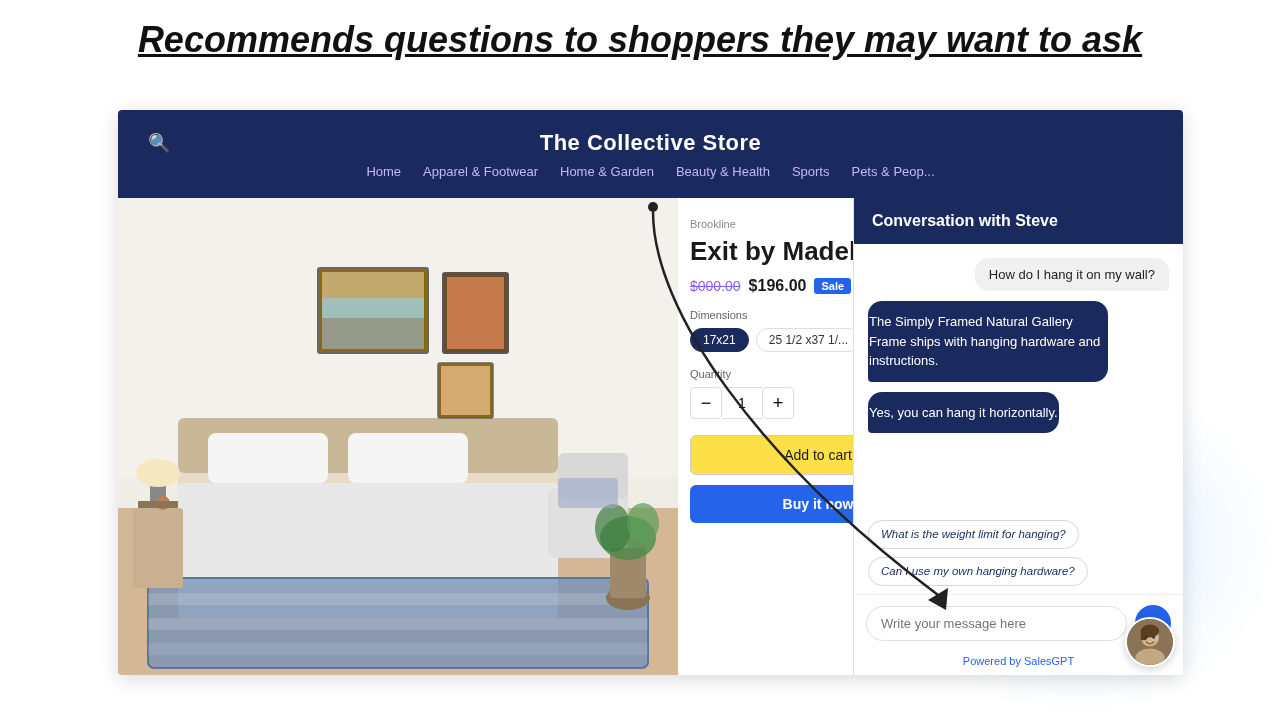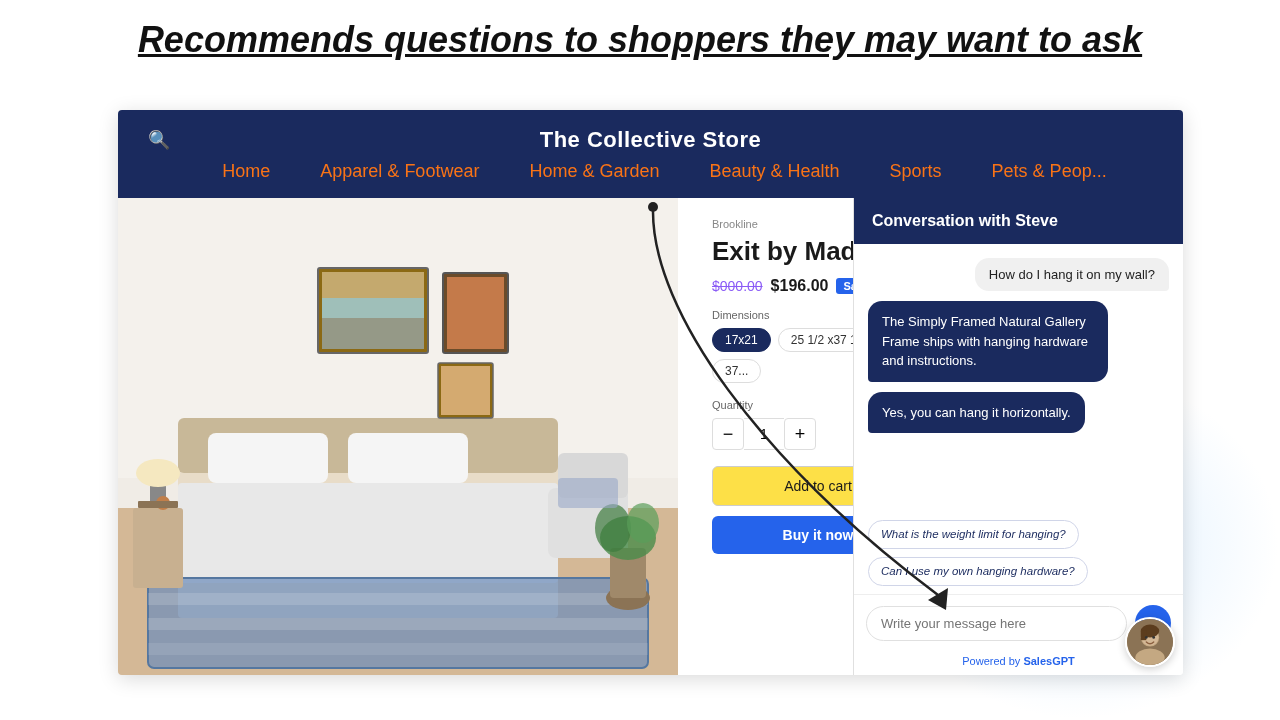--- a/index.html
+++ b/index.html
@@ -83,24 +83,23 @@
       color: #fff;
       font-size: 22px;
       font-weight: 700;
       letter-spacing: 0.5px;
     }
     .store-nav-links {
       display: flex;
       gap: 22px;
     }
     .store-nav-link {
-      color: #f97316;
-      font-size: 18px;
-      cursor: pointer;
-      margin-left: 28px;
+      color: #c4b5fd;
+      font-size: 13px;
+      cursor: pointer;
     }
 
     
     .store-content {
       display: flex;
       height: calc(565px - 88px);
       background: #f8f8f8;
       position: relative;
     }
 
@@ -116,21 +115,21 @@
     .bedroom-scene {
       width: 100%;
       height: 100%;
     }
 
     
     .product-details-section {
       width: 280px;
       height: 100%;
       background: #ffffff;
-      padding: 20px 34px;
+      padding: 20px 12px;
       overflow: hidden;
       position: relative;
     }
     .product-breadcrumb {
       font-size: 11px;
       color: #888;
       margin-bottom: 6px;
     }
     .product-title {
       font-size: 26px;
@@ -271,21 +270,21 @@
       border-radius: 14px 14px 4px 14px;
       padding: 9px 14px;
       font-size: 13px;
       color: #222;
       max-width: 220px;
     }
     .chat-bubble-bot {
       align-self: flex-start;
       background: #1a2a5e;
       border-radius: 14px 14px 14px 4px;
-      padding: 11px 14px;
+      padding: 11px 1px;
       font-size: 13px;
       color: #fff;
       max-width: 240px;
       line-height: 1.5;
     }
     .chat-suggestions {
       display: flex;
       gap: 8px;
       padding: 4px 14px 8px 14px;
       flex-wrap: wrap;
@@ -492,21 +491,21 @@
         <div class="suggestion-chip">What is the weight limit for hanging?</div>
         <div class="suggestion-chip">Can I use my own hanging hardware?</div>
       </div>
       <div class="chat-input-row">
         <input class="chat-input" type="text" placeholder="Write your message here" style="">
         <button class="chat-send-btn">
           <span>➤</span>
         </button>
       </div>
       <div class="chat-powered">
-        <span>Powered by </span><span style="color:#2563eb;font-weight:700;">SalesGPT</span>
+        <span>Powered by </span><span style="color:#2563eb;font-weight:400;">SalesGPT</span>
       </div>
     </div>
 
     <div class="chat-avatar" style="right: 8px; bottom: 8px; position: absolute;">
       <div class="chat-avatar-img">
         <svg viewBox="0 0 50 50" width="50" height="50" xmlns="http://www.w3.org/2000/svg">
           <circle cx="25" cy="25" r="25" fill="#8B7355"></circle>
           <circle cx="25" cy="20" r="10" fill="#c4a882"></circle>
           <ellipse cx="25" cy="42" rx="16" ry="10" fill="#c4a882"></ellipse>
           <circle cx="25" cy="20" r="9" fill="#d4b896"></circle>

